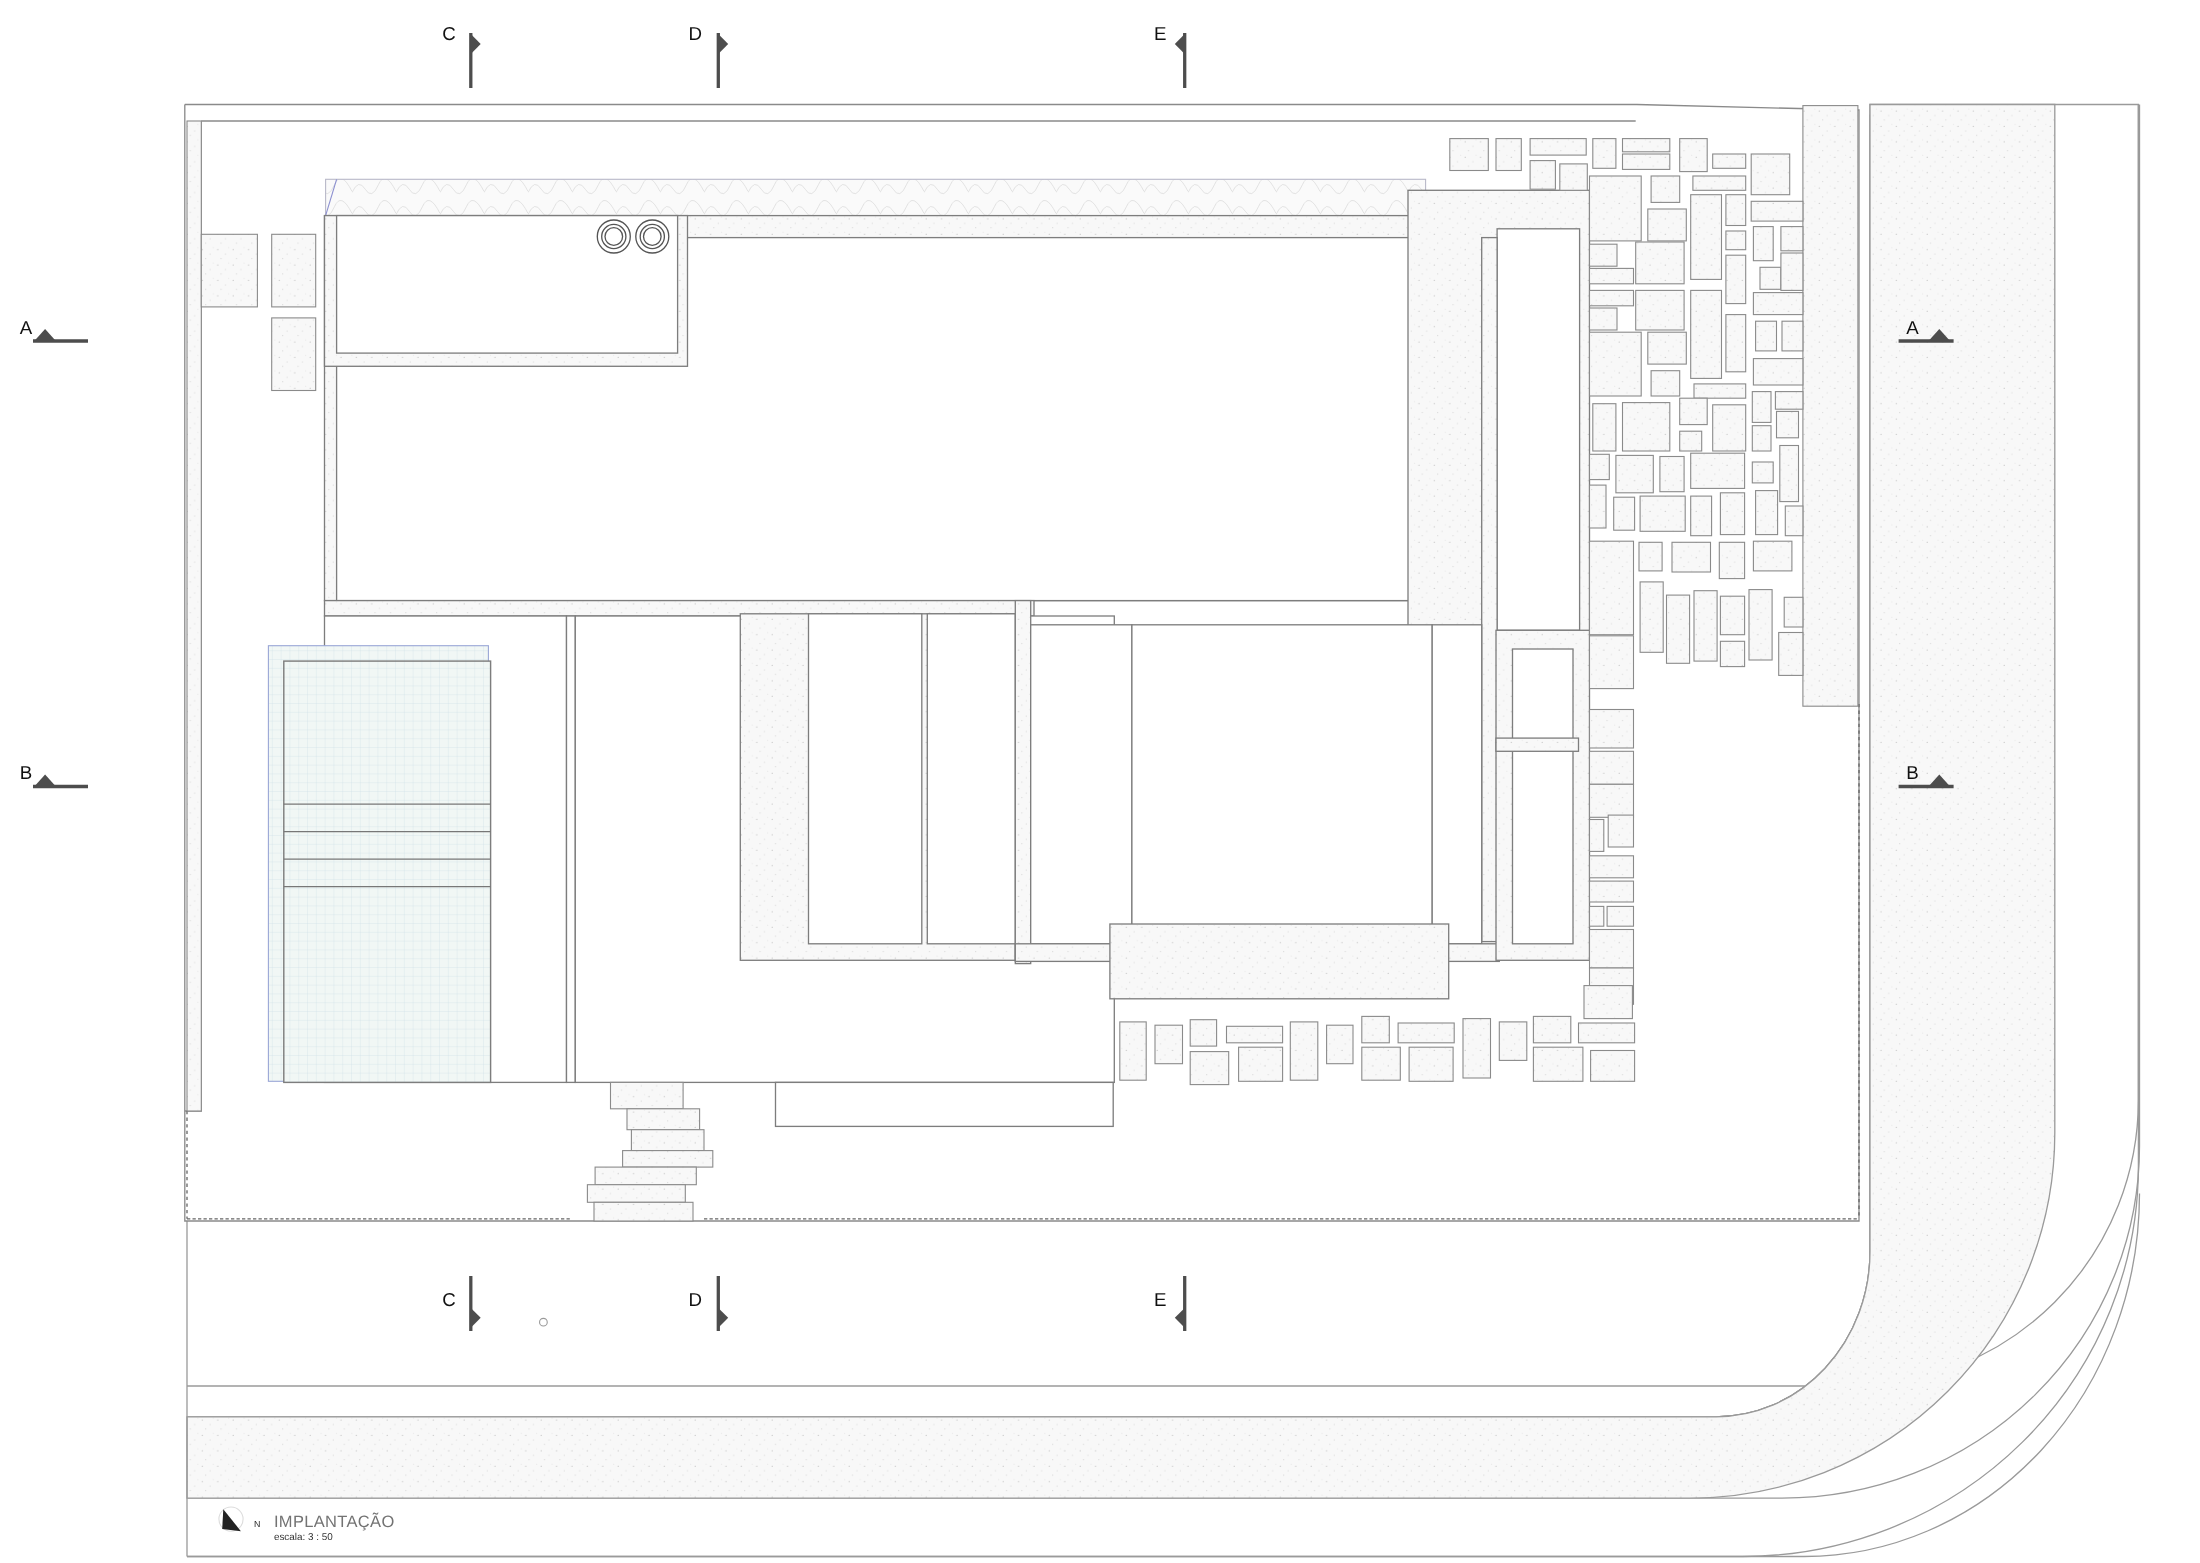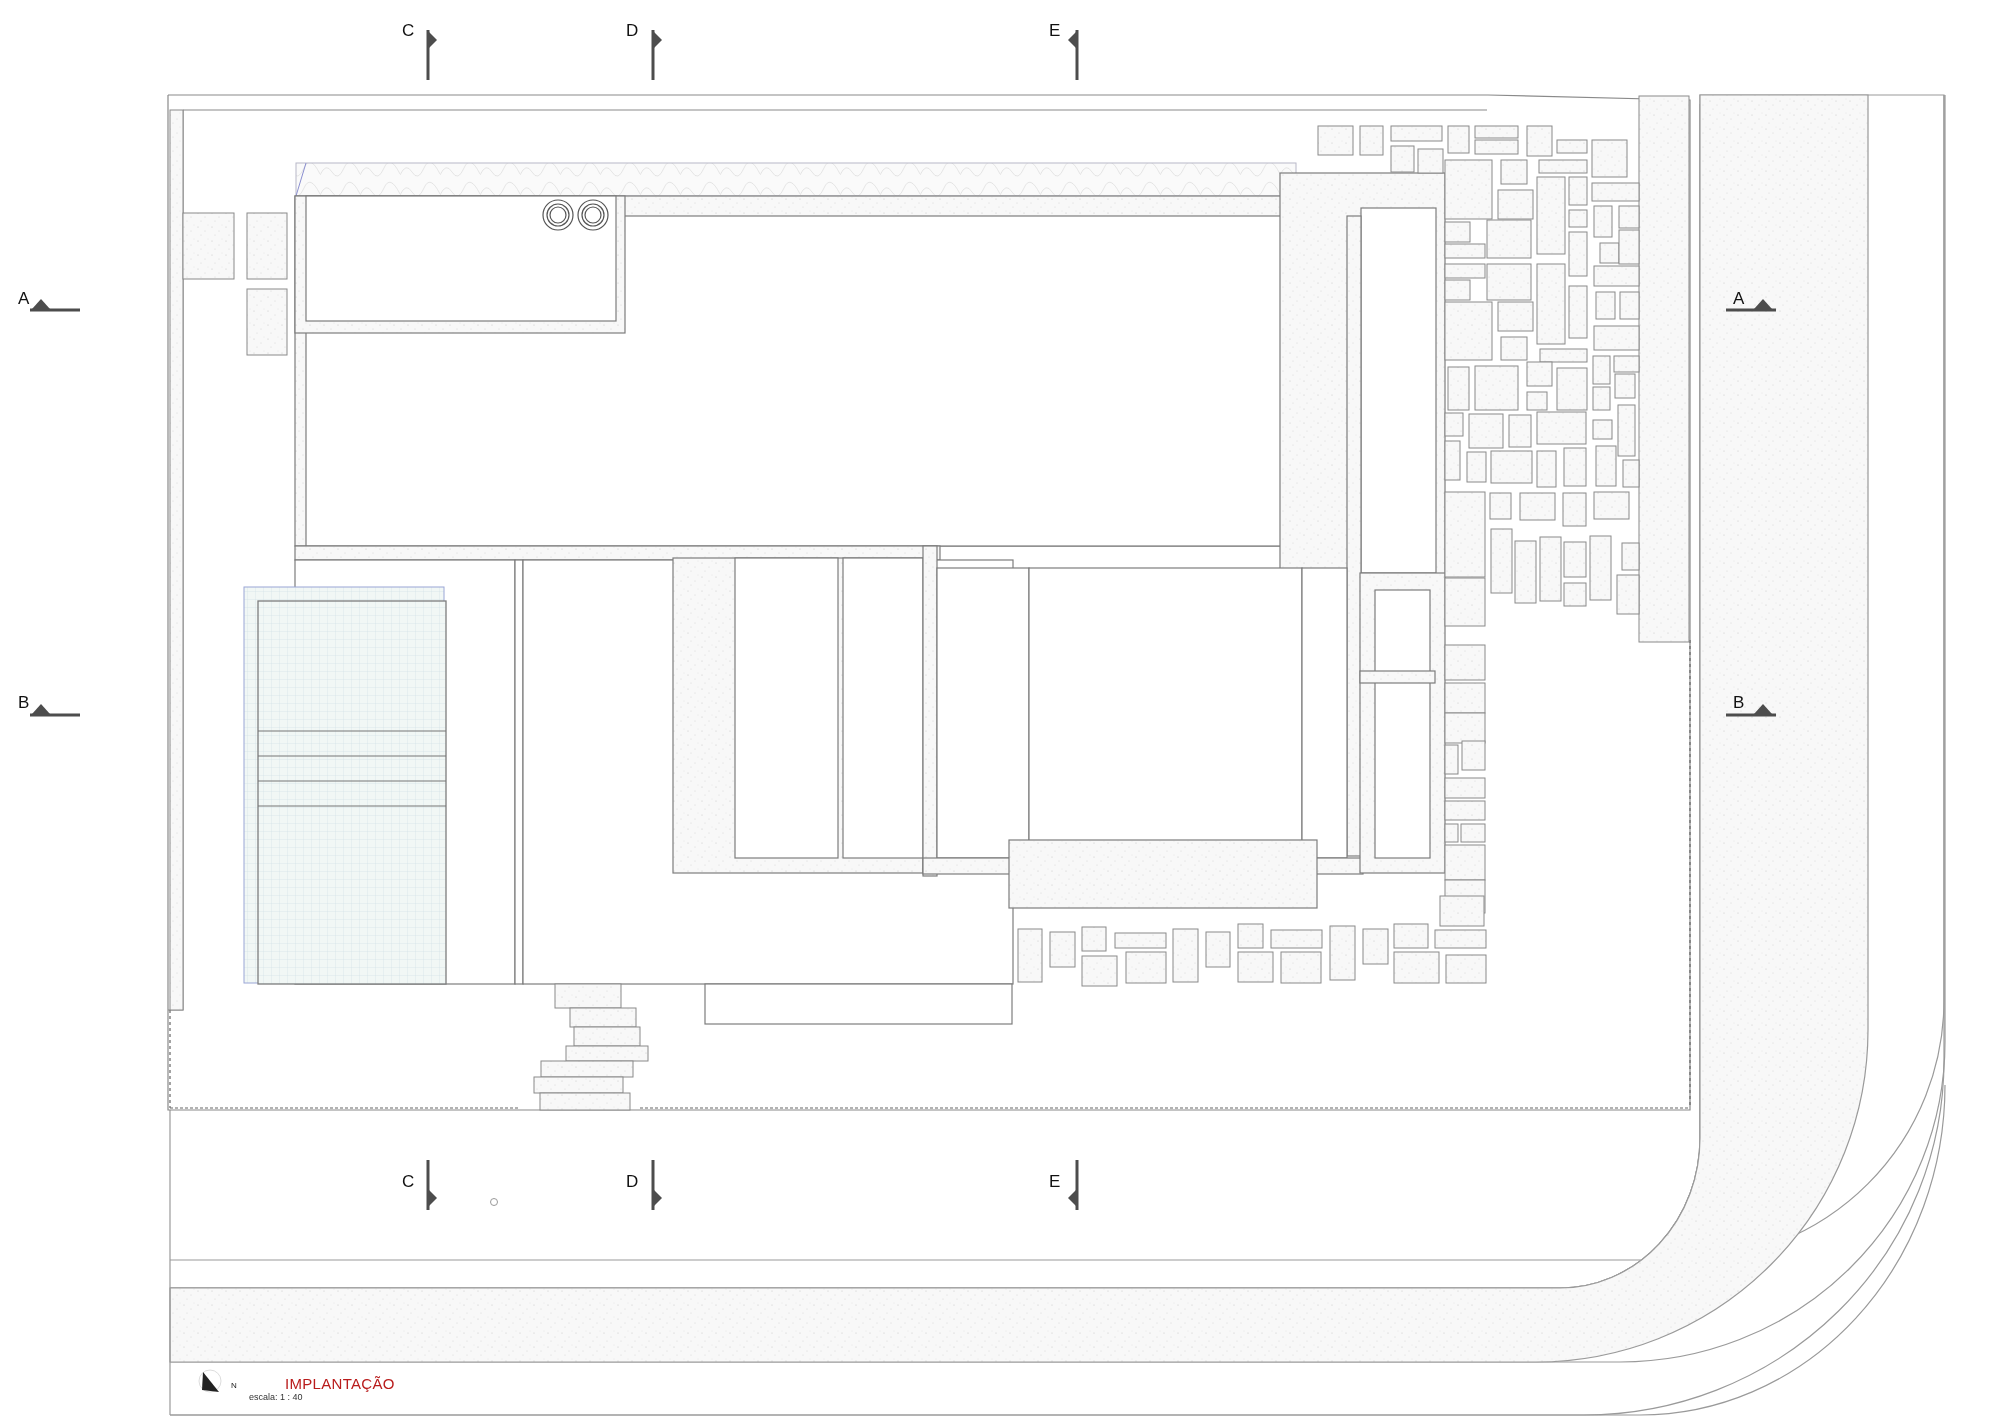--- a/index.html
+++ b/index.html
@@ -1,20 +1,20 @@
 <!DOCTYPE html>
 <html><head>
 <meta charset="utf-8">
 <style>
   html, body { margin:0; padding:0; background:#ffffff; }
   body { width:2000px; height:1421px; position:relative; overflow:hidden;
          font-family:"Liberation Sans", sans-serif; }
   #plan { position:absolute; left:0; top:0; width:2000px; height:1421px; }
   .lbl { position:absolute; font-size:17px; color:#111; line-height:1; }
-  .title { position:absolute; left:249px; top:1375px; font-size:15px; color:#b91c1c; letter-spacing:0.3px;margin-left:36px; }
+  .title { position:absolute; left:249px; top:1375px; font-size:15px; color:#737373; letter-spacing:0.3px; }
   .scale { position:absolute; left:249px; top:1392px; font-size:9px; color:#333; }
   .north-n { position:absolute; left:231px; top:1381px; font-size:8px; color:#222; }
 </style>
 </head>
 <body>
 
 <svg id="plan" viewBox="0 0 2000 1421" xmlns="http://www.w3.org/2000/svg">
   <defs>
     <pattern id="dots" width="14" height="14" patternUnits="userSpaceOnUse">
       <rect width="14" height="14" fill="#f8f8f8"></rect>
@@ -267,13 +267,13 @@
     <span class="lbl" style="left: 402px; top: 22px;">C</span>
     <span class="lbl" style="left: 626px; top: 22px;">D</span>
     <span class="lbl" style="left: 1049px; top: 22px;">E</span>
     <span class="lbl" style="left: 402px; top: 1173px;">C</span>
     <span class="lbl" style="left: 626px; top: 1173px;">D</span>
     <span class="lbl" style="left: 1049px; top: 1173px;">E</span>
   </div>
 
 <span class="north-n">N</span>
 <span class="title">IMPLANTAÇÃO</span>
-<span class="scale">escala:  1 : 40</span>
+<span class="scale">escala:  3 : 50</span>
 
 </body></html>

